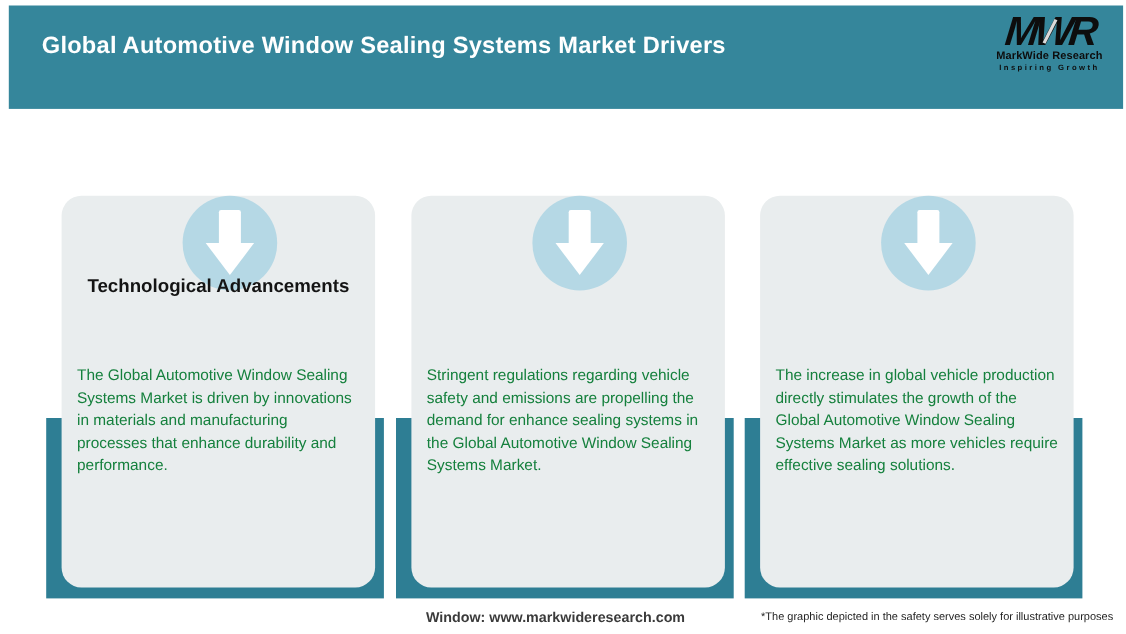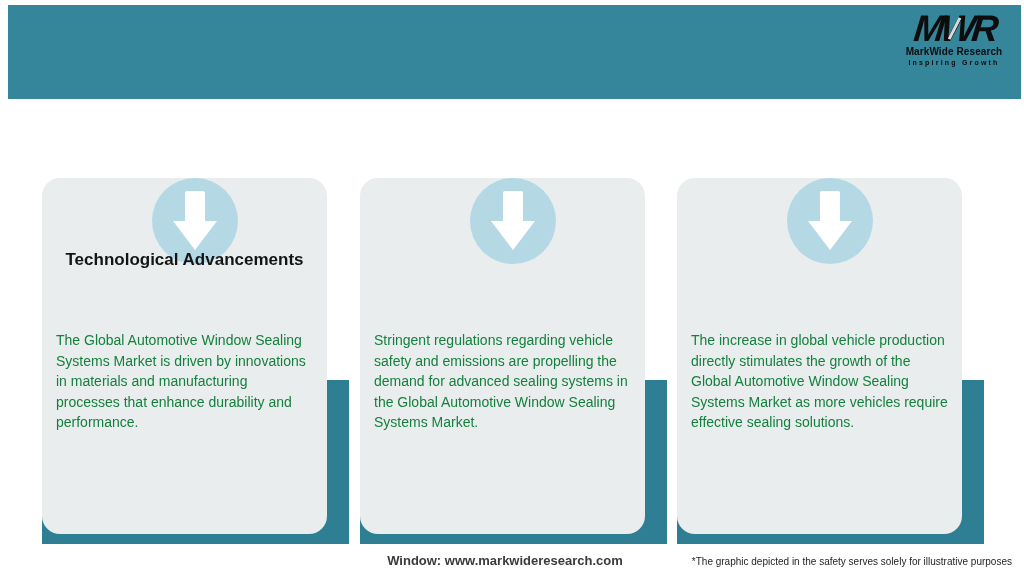--- a/index.html
+++ b/index.html
@@ -92,21 +92,21 @@
   .card-backdrop {
     position: absolute;
     left: 0;
     top: 238px;
     width: 307px;
     height: 164px;
     background: var(--bar_bg, #2E7E94);
   }
   .card {
     position: absolute;
-    left: 0;
+    left: 14px;
     top: 36px;
     width: 285px;
     height: 356px;
     background: var(--card_bg, #E9EDEE);
     border-radius: 18px;
   }
   .icon-circle {
     position: absolute;
     left: 110px;
     top: 0;
@@ -158,20 +158,21 @@
     font-size: 10px;
     color: #1e1e1e;
   }
 </style>
 </head>
 <body>
 
 <div class="page">
 
   <div class="header">
+    <div class="header-title">Global Automotive Window Sealing Systems Market Drivers</div>
     <div class="logo">
       <div class="logo-acronym">
         <span>MWR</span>
         <span class="logo-slash"></span>
       </div>
       <div class="logo-name">MarkWide Research</div>
       <div class="logo-tagline">Inspiring Growth</div>
     </div>
   </div>
 
@@ -191,21 +192,21 @@
 
   <div class="card-group g1">
     <div class="card-backdrop"></div>
     <div class="card">
       <div class="icon-circle">
         <svg width="86" height="86" viewBox="0 0 86 86">
           <rect x="33" y="13" width="20" height="33" rx="2" fill="#ffffff"></rect>
           <polygon points="21,43 65,43 43,72" fill="#ffffff"></polygon>
         </svg>
       </div>
-      <div class="card-body">Stringent regulations regarding vehicle safety and emissions are propelling the demand for advanced sealing systems in the Global Automotive Window Sealing Systems Market.</div>
+      <div class="card-body">Stringent regulations regarding vehicle safety and emissions are propelling the demand for enhance sealing systems in the Global Automotive Window Sealing Systems Market.</div>
     </div>
   </div>
 
   <div class="card-group g2">
     <div class="card-backdrop"></div>
     <div class="card">
       <div class="icon-circle">
         <svg width="86" height="86" viewBox="0 0 86 86">
           <rect x="33" y="13" width="20" height="33" rx="2" fill="#ffffff"></rect>
           <polygon points="21,43 65,43 43,72" fill="#ffffff"></polygon>

